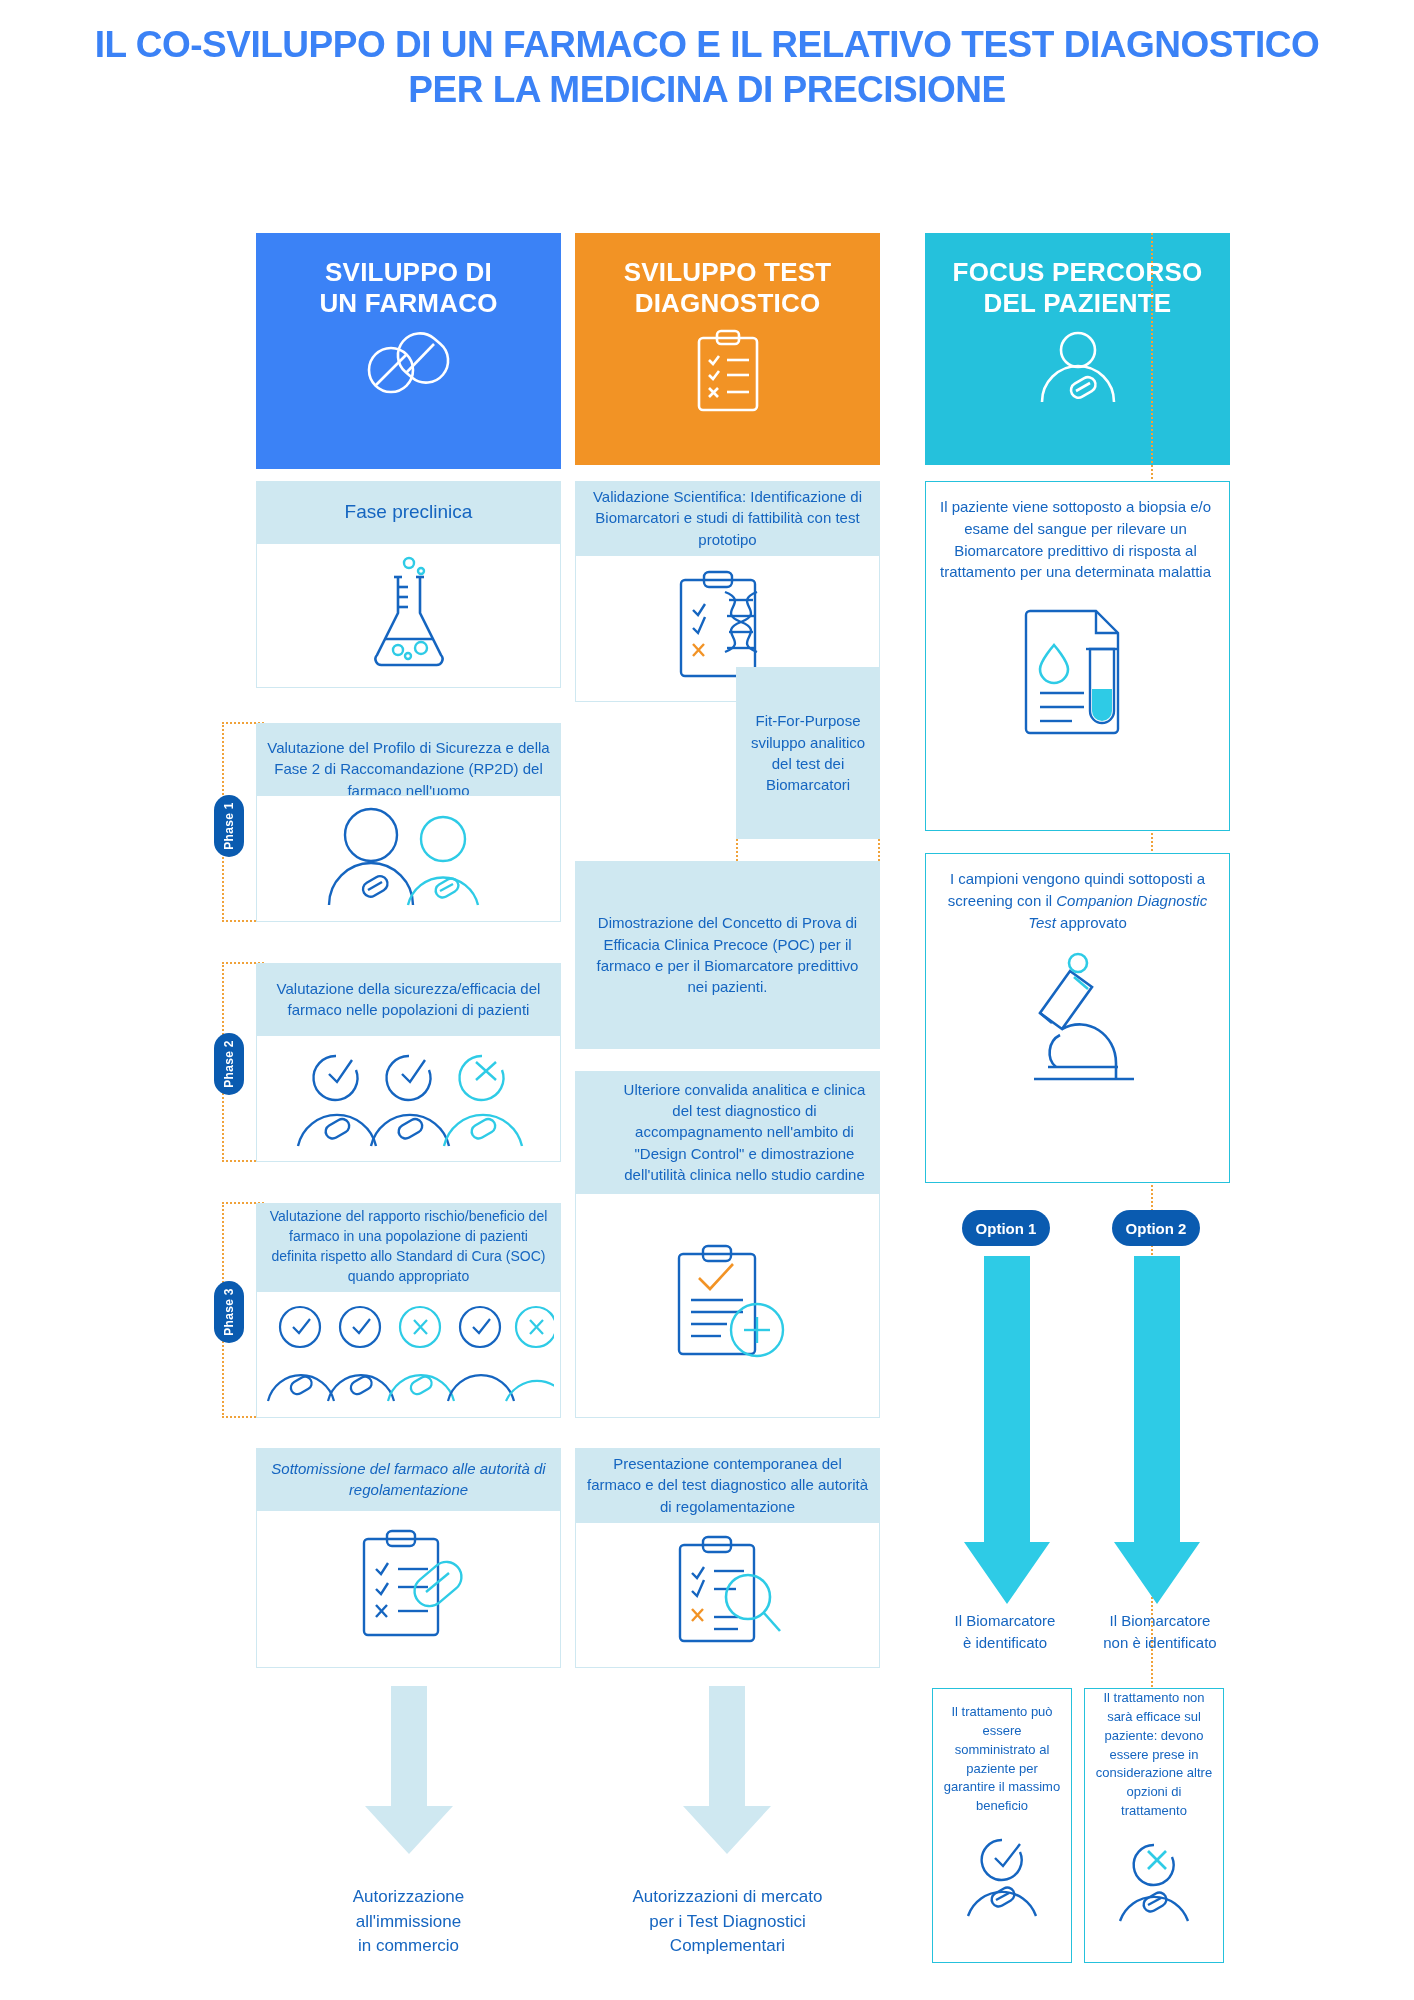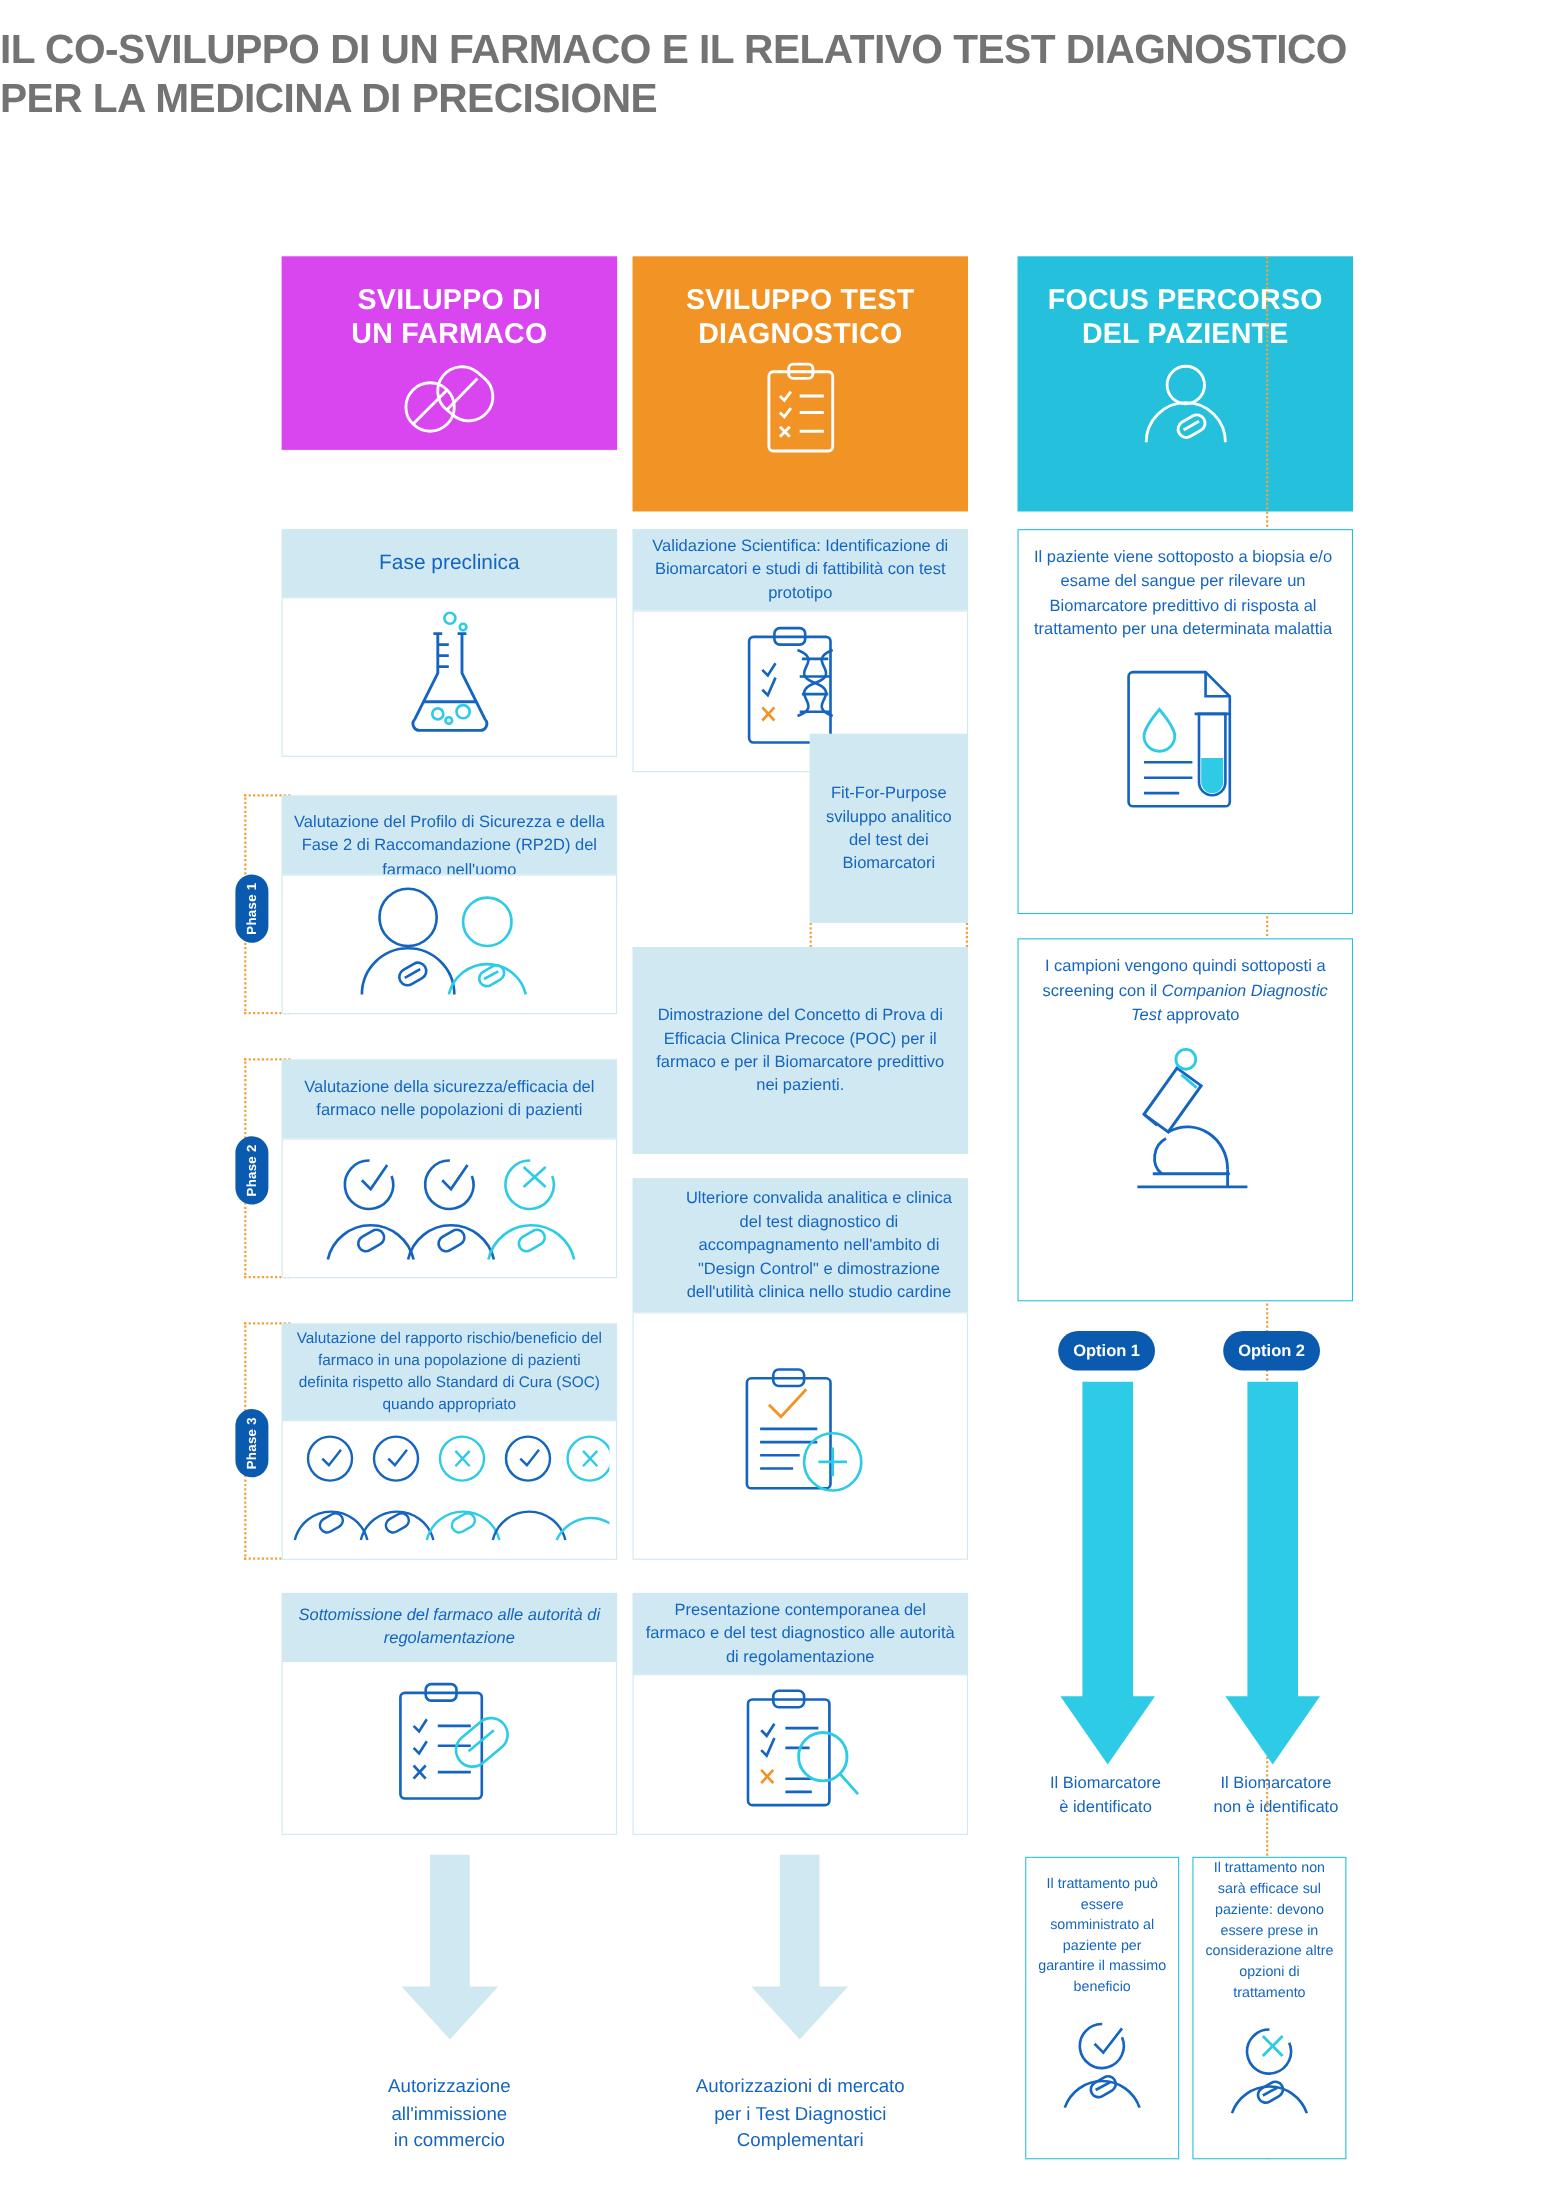--- a/index.html
+++ b/index.html
@@ -5,36 +5,36 @@
   html,body{margin:0;padding:0;}
   body{
     width:1414px;height:2000px;background:#ffffff;
     font-family:"Liberation Sans","DejaVu Sans",sans-serif;
     position:relative;overflow:hidden;
   }
   .canvas{position:relative;width:1414px;height:2000px;}
 
   
   #title{
-    position:absolute;left:0;top:22px;width:1414px;
-    color:#737373;font-weight:bold;font-size:37px;line-height:1.22;
+    position:absolute;left:0;top:22px;width:1414px;text-align:center;
+    color:#3b82f6;font-weight:bold;font-size:37px;line-height:1.22;
     font-family:"Liberation Sans","DejaVu Sans",sans-serif;
     letter-spacing:-0.5px;
   }
   #title .l1{display:block;}
   #title .l2{display:block;}
 
   
   .colhead{
     position:absolute;color:#fff;font-weight:bold;text-align:center;
     font-size:26px;line-height:1.18;letter-spacing:.2px;
   }
   .colhead .htext{display:block;padding-top:24px;}
   .colhead .hicon{display:block;margin-top:10px;}
-  #head-drug{left:256px;top:233px;width:305px;height:176px;background:#d946ef;}
+  #head-drug{left:256px;top:233px;width:305px;height:236px;background:#3b82f6;}
   #head-test{left:575px;top:233px;width:305px;height:232px;background:#f29325;}
   #head-patient{left:925px;top:233px;width:305px;height:232px;background:#25c1dc;}
 
   
   #divider{
     position:absolute;left:1151px;top:233px;width:0;height:1730px;
     border-left:2px dotted #f0a23a;
   }
 
   

